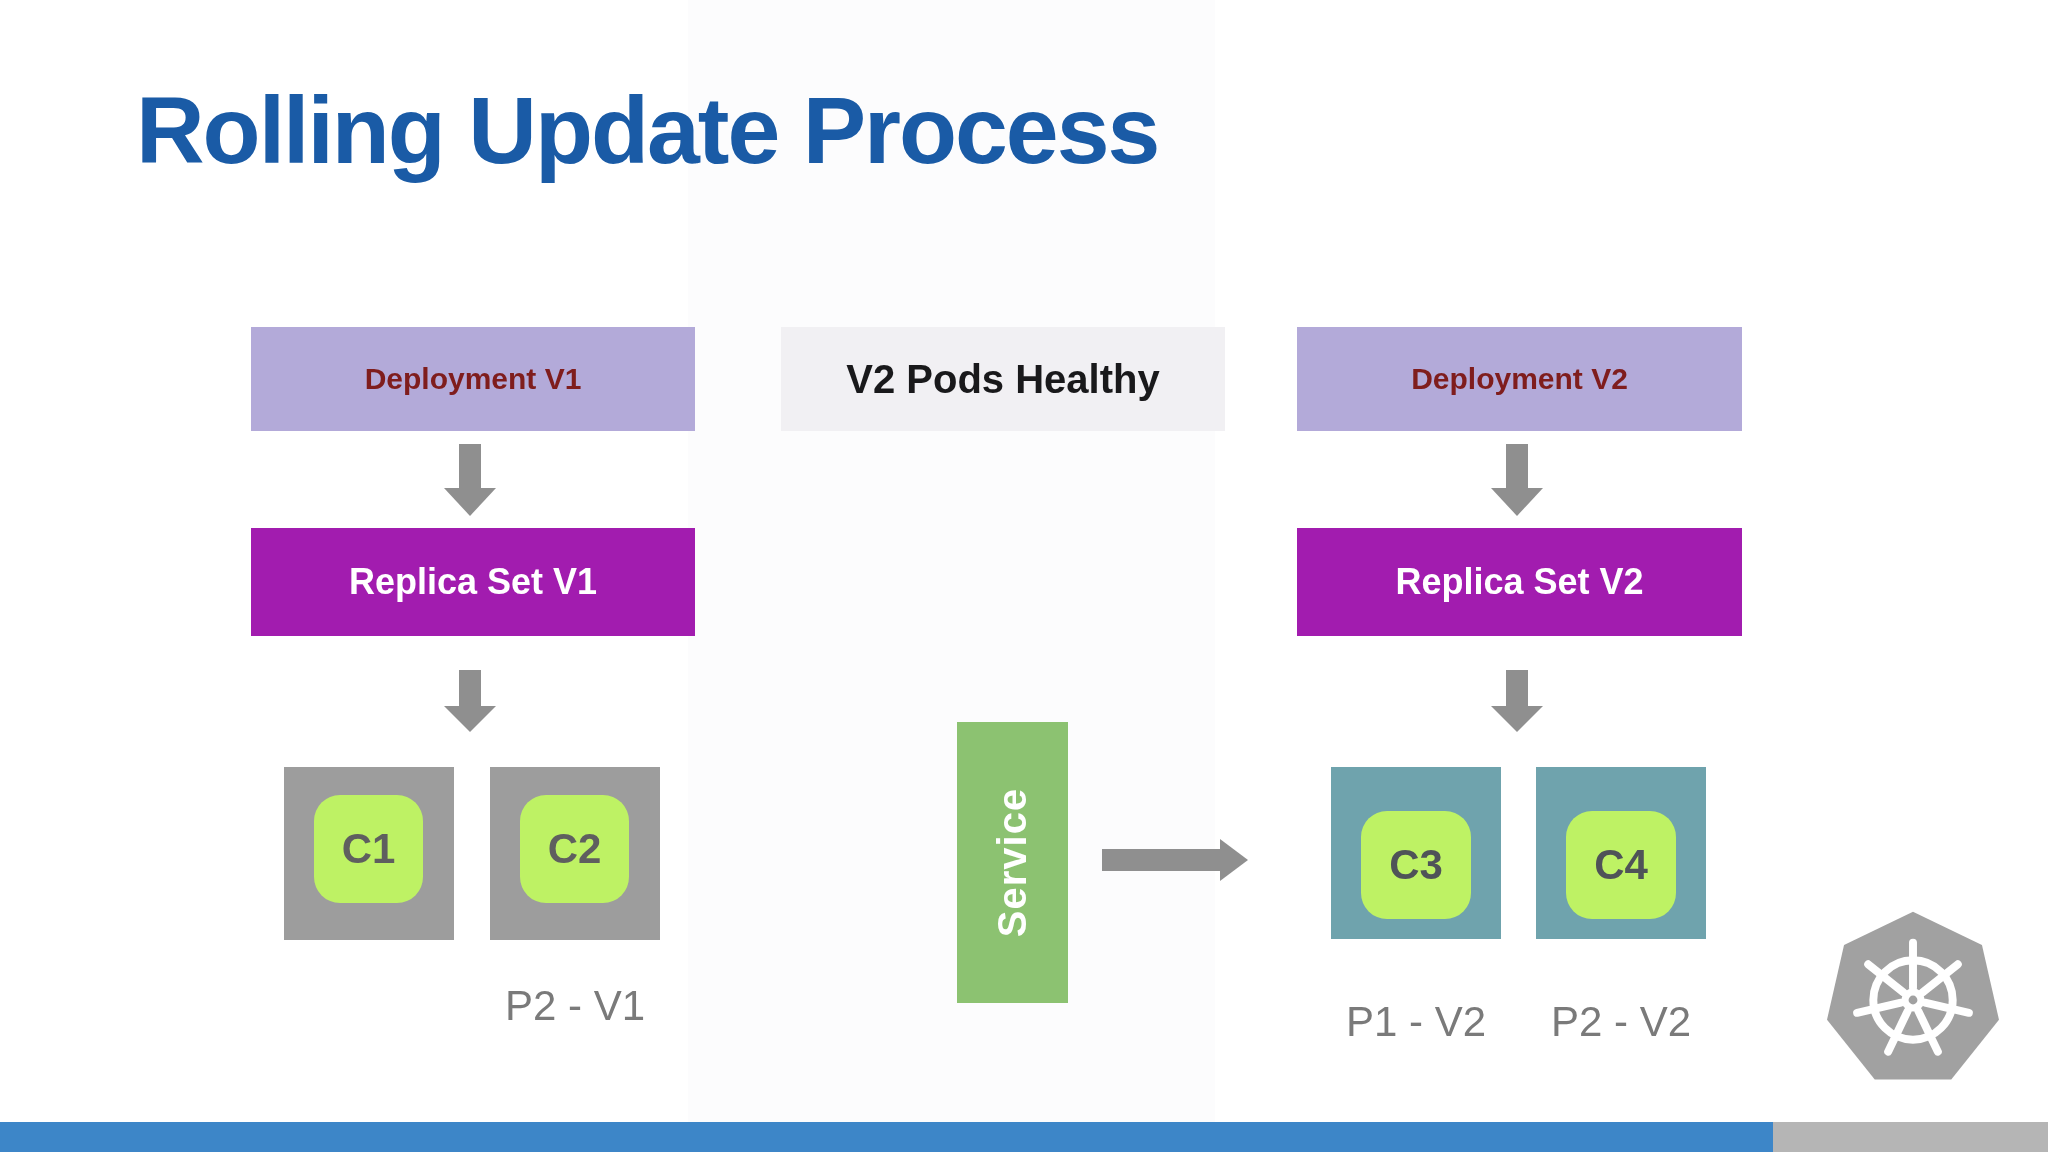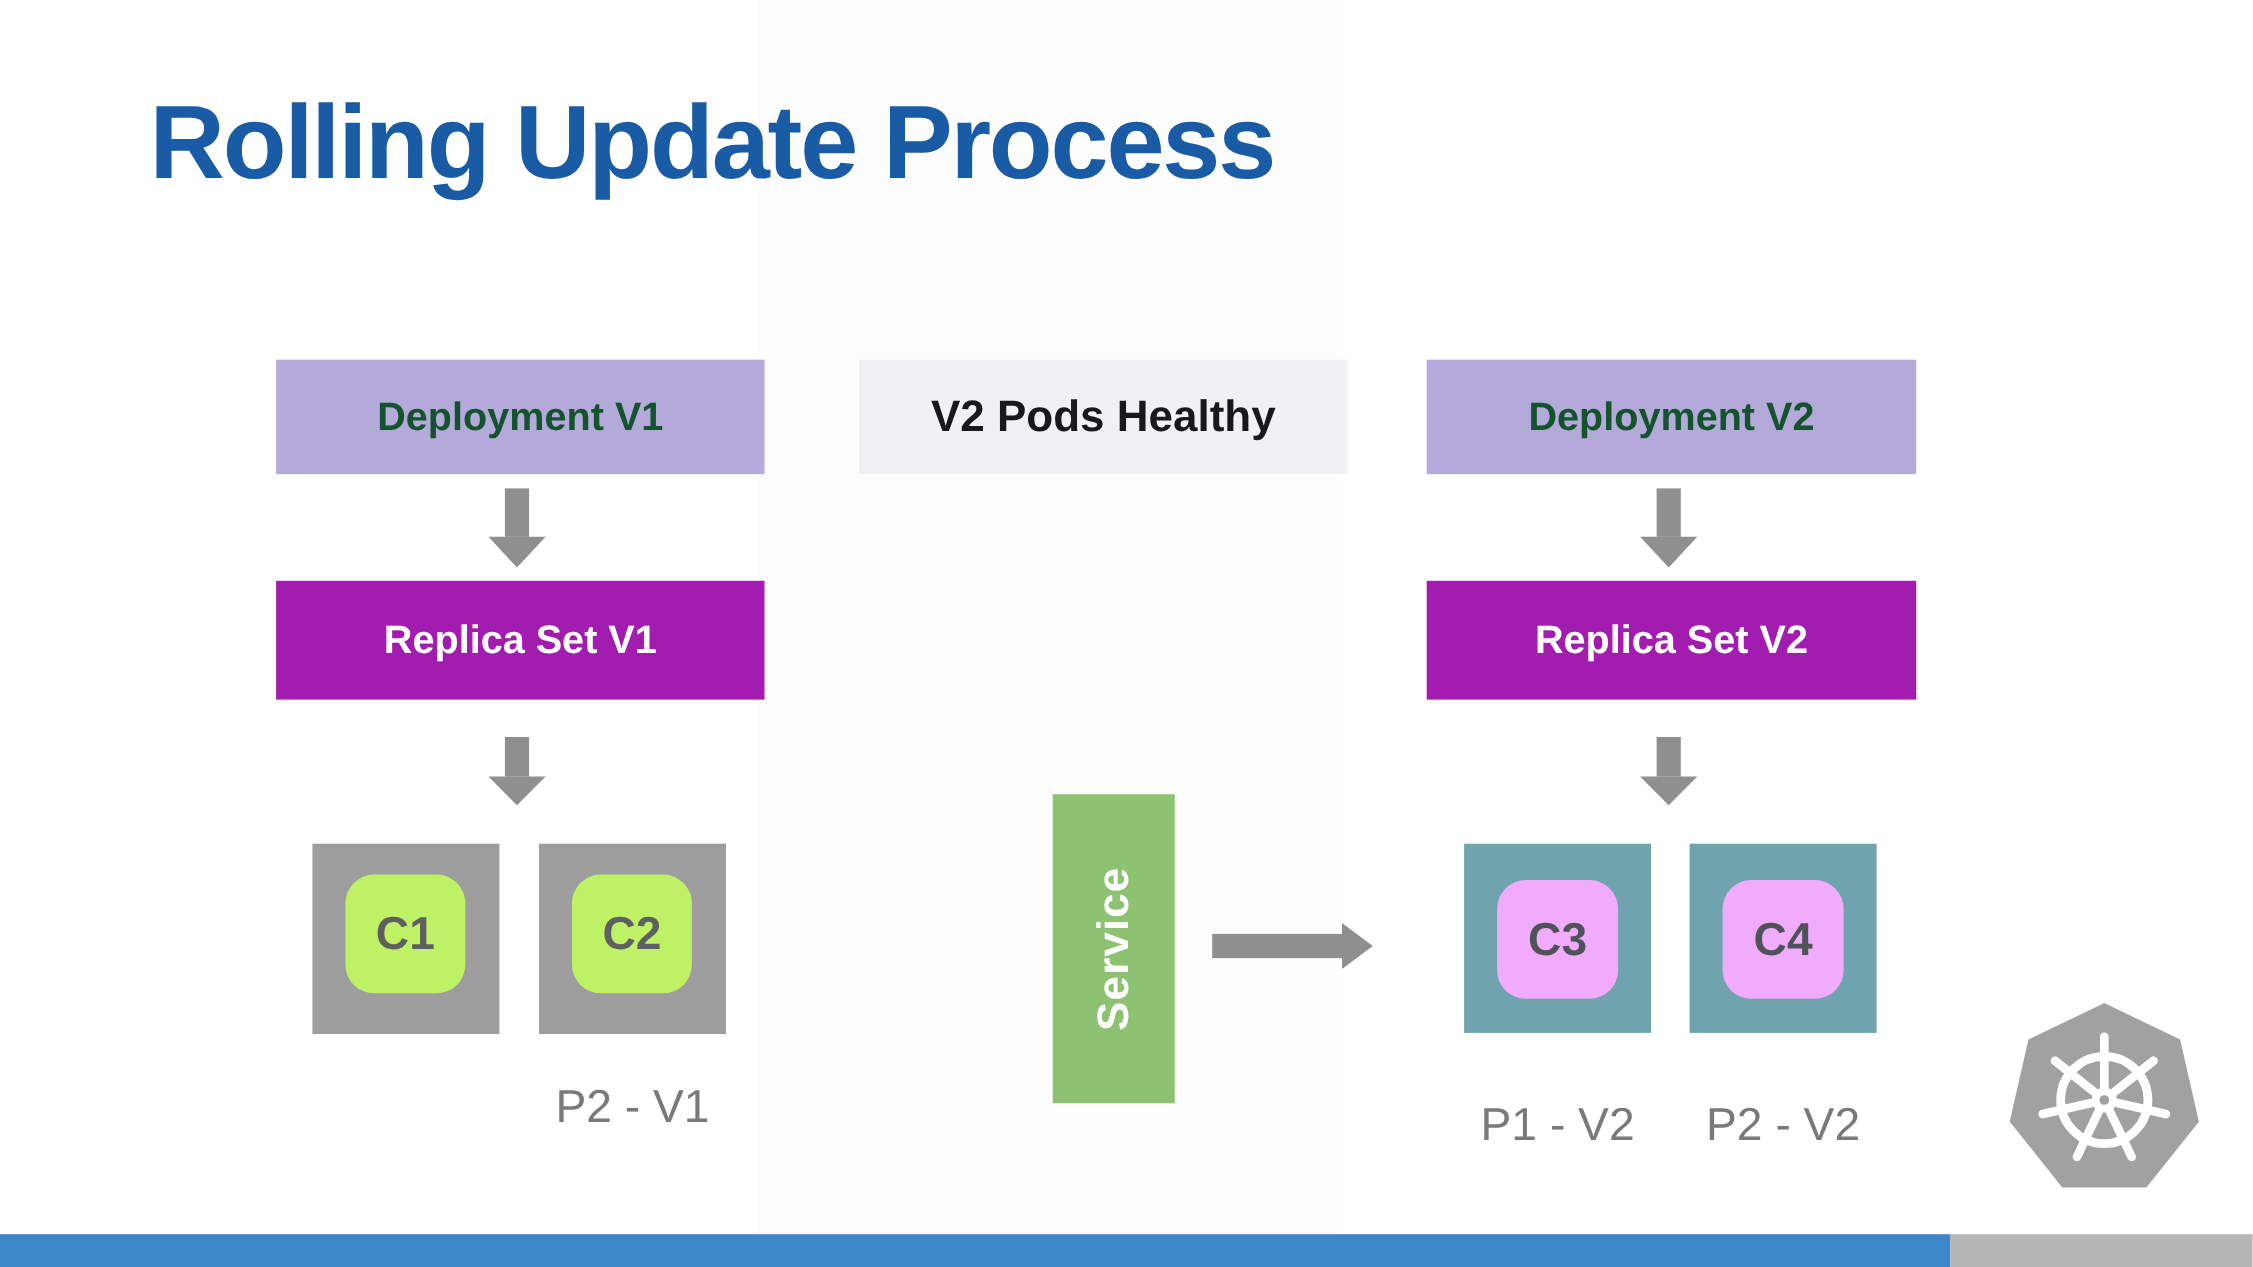--- a/index.html
+++ b/index.html
@@ -11,21 +11,21 @@
   .band{position:absolute;left:688px;top:0;width:527px;height:1122px;background:#fcfcfd;}
   .title{
     position:absolute;left:136px;top:76px;margin:0;
     font-size:95px;line-height:1.15;font-weight:bold;letter-spacing:-2px;
     color:#1a5ba6;white-space:nowrap;
   }
   .box{
     position:absolute;display:flex;align-items:center;justify-content:center;
     font-weight:bold;text-align:center;
   }
-  .box-purple{background:#b3aad9;color:#14532d;font-size:36px;}
+  .box-purple{background:#b3aad9;color:#7f1d1d;font-size:30px;}
   .box-pink{background:#a21caf;color:#ffffff;font-size:36px;}
   .box-status{background:#f1f0f3;color:#19191b;font-size:40px;}
   .box-service{background:#8cc271;color:#ffffff;}
   .service-label{transform:rotate(-90deg);font-size:40px;font-weight:bold;letter-spacing:1px;white-space:nowrap;}
 
   .arr-v{position:absolute;width:52px;}
   .arr-v .stem{position:absolute;left:15px;top:0;width:22px;background:#8f8f8f;}
   .arr-v .head{position:absolute;left:0;width:0;height:0;border-left:26px solid transparent;border-right:26px solid transparent;}
   .arr-v.tall .stem{height:44px;}
   .arr-v.tall .head{top:44px;border-top:28px solid #8f8f8f;}
@@ -39,21 +39,21 @@
 
   .pod{position:absolute;width:170px;}
   .pod-v1{background:#9d9d9d;height:173px;}
   .pod-v2{background:#6fa3ad;height:172px;}
   .container{
     position:absolute;width:109px;height:108px;border-radius:26px;
     display:flex;align-items:center;justify-content:center;
     font-weight:bold;font-size:42px;
   }
   .container-v1{left:30px;top:28px;background:#bef264;color:#5f5f5f;}
-  .container-v2{left:30px;top:33px;width:110px;background:#f0abfc;color:#4f5358;}
+  .container-v2{left:30px;top:44px;width:110px;background:#bef264;color:#4f5358;}
   .pod-label{
     position:absolute;width:210px;text-align:center;
     font-size:42px;color:#7a7a7a;white-space:nowrap;
   }
   .logo{position:absolute;left:1816px;top:903px;width:194px;height:194px;}
   .footer-blue{position:absolute;left:0;top:1122px;width:1773px;height:30px;background:#3d86c8;}
   .footer-gray{position:absolute;left:1773px;top:1122px;width:275px;height:30px;background:#b5b5b5;}
 </style>
 </head>
 <body>

